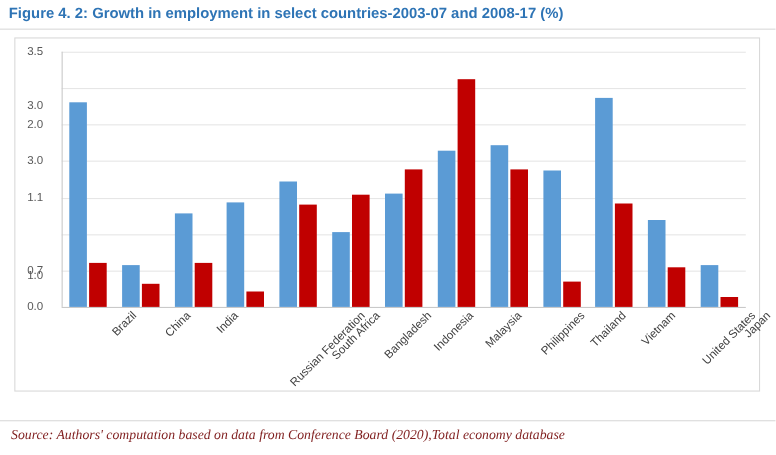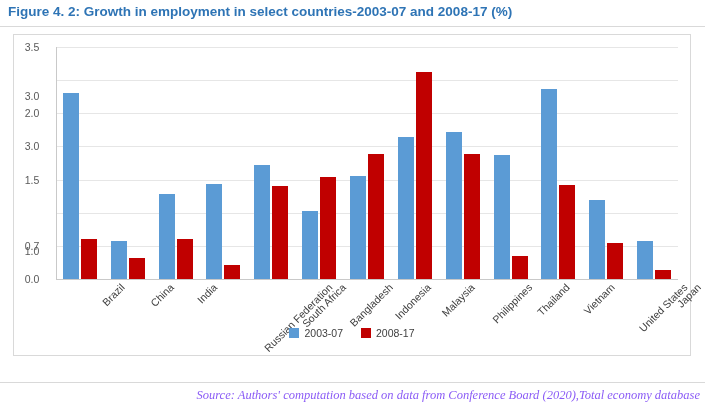--- a/index.html
+++ b/index.html
@@ -161,40 +161,39 @@
     height: 1px;
     background: #d9d9d9;
   }
   .source-note {
     position: absolute;
     left: 10px;
     top: 388px;
     width: 690px;
     font-size: 12.5px;
     font-style: italic;
-    color: #8b5cf6;
+    color: #7f1d1d;
     font-family: "Liberation Serif", serif;
     white-space: nowrap;
-    text-align: right;
   }
 </style>
 </head>
 <body>
 
 <div id="figure-root">
 
   <div class="fig-title">Figure 4. 2: Growth in employment in select countries-2003-07 and 2008-17 (%)</div>
   <div class="title-rule"></div>
 
   <div class="chart-box">
     <div id="yticks">
         <div class="ytick" style="top: 244px;">0.0</div>
         <div class="ytick" style="top: 210.857px;">0.7</div>
         <div class="ytick" style="top: 177.714px; margin-top: 38px;">1.0</div>
-        <div class="ytick" style="top: 144.571px;">1.5</div>
+        <div class="ytick" style="top: 144.571px;">1.1</div>
         <div class="ytick" style="top: 111.429px;">3.0</div>
         <div class="ytick" style="top: 78.2857px;">2.0</div>
         <div class="ytick" style="top: 45.1429px; margin-top: 16px;">3.0</div>
         <div class="ytick" style="top: 12px;">3.5</div>
       </div>
     <div id="gridlines">
         <div class="gridline" style="top: 210.857px; left: 42px;"></div>
         <div class="gridline" style="top: 177.714px; left: 42px;"></div>
         <div class="gridline" style="top: 144.571px; left: 42px;"></div>
         <div class="gridline" style="top: 111.429px; left: 42px;"></div>
@@ -271,28 +270,18 @@
         <div class="xlabel" style="left: 275.154px;">Bangladesh</div>
         <div class="xlabel" style="left: 323px;">Indonesia</div>
         <div class="xlabel" style="left: 370.846px;">Malaysia</div>
         <div class="xlabel" style="left: 418.692px;">Philippines</div>
         <div class="xlabel" style="left: 466.538px;">Thailand</div>
         <div class="xlabel" style="left: 514.385px;">Vietnam</div>
         <div class="xlabel" style="left: 562.231px;">United States</div>
         <div class="xlabel" style="left: 610.077px;">Japan</div>
       </div>
 
-    <div class="legend" id="legend">
-        <div class="legend-item">
-          <span class="legend-swatch s0"></span>
-          <span>2003-07</span>
-        </div>
-        <div class="legend-item">
-          <span class="legend-swatch s1"></span>
-          <span>2008-17</span>
-        </div>
-      </div>
   </div>
 
   <div class="source-rule"></div>
   <div class="source-note">Source: Authors' computation based on data from Conference Board (2020),Total economy database</div>
 
 </div>
 
 </body></html>

